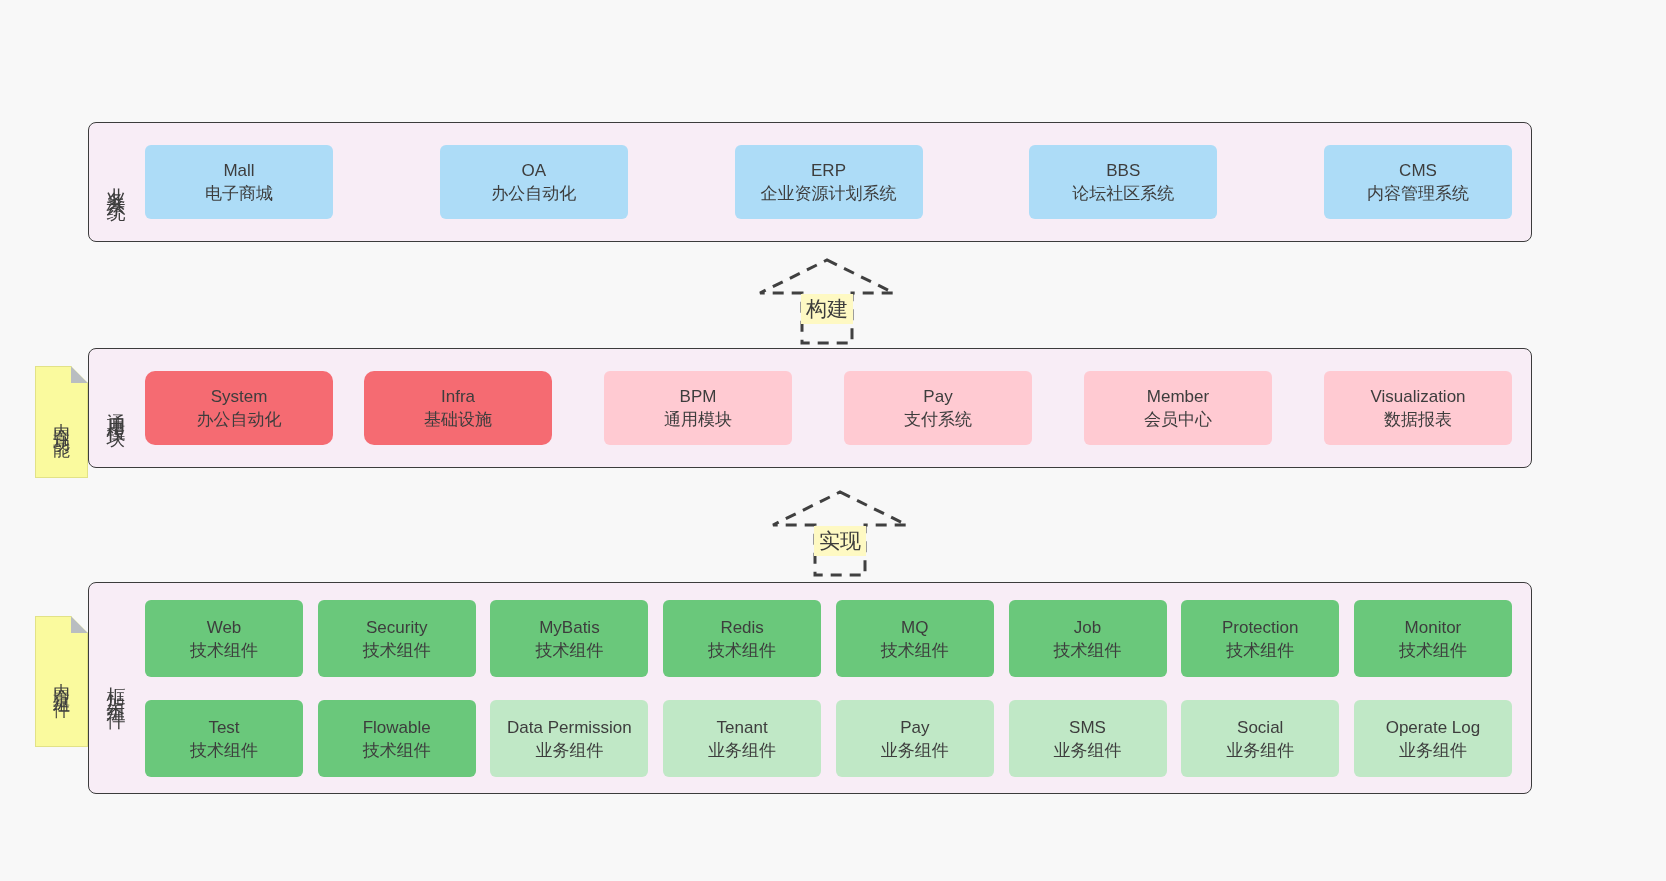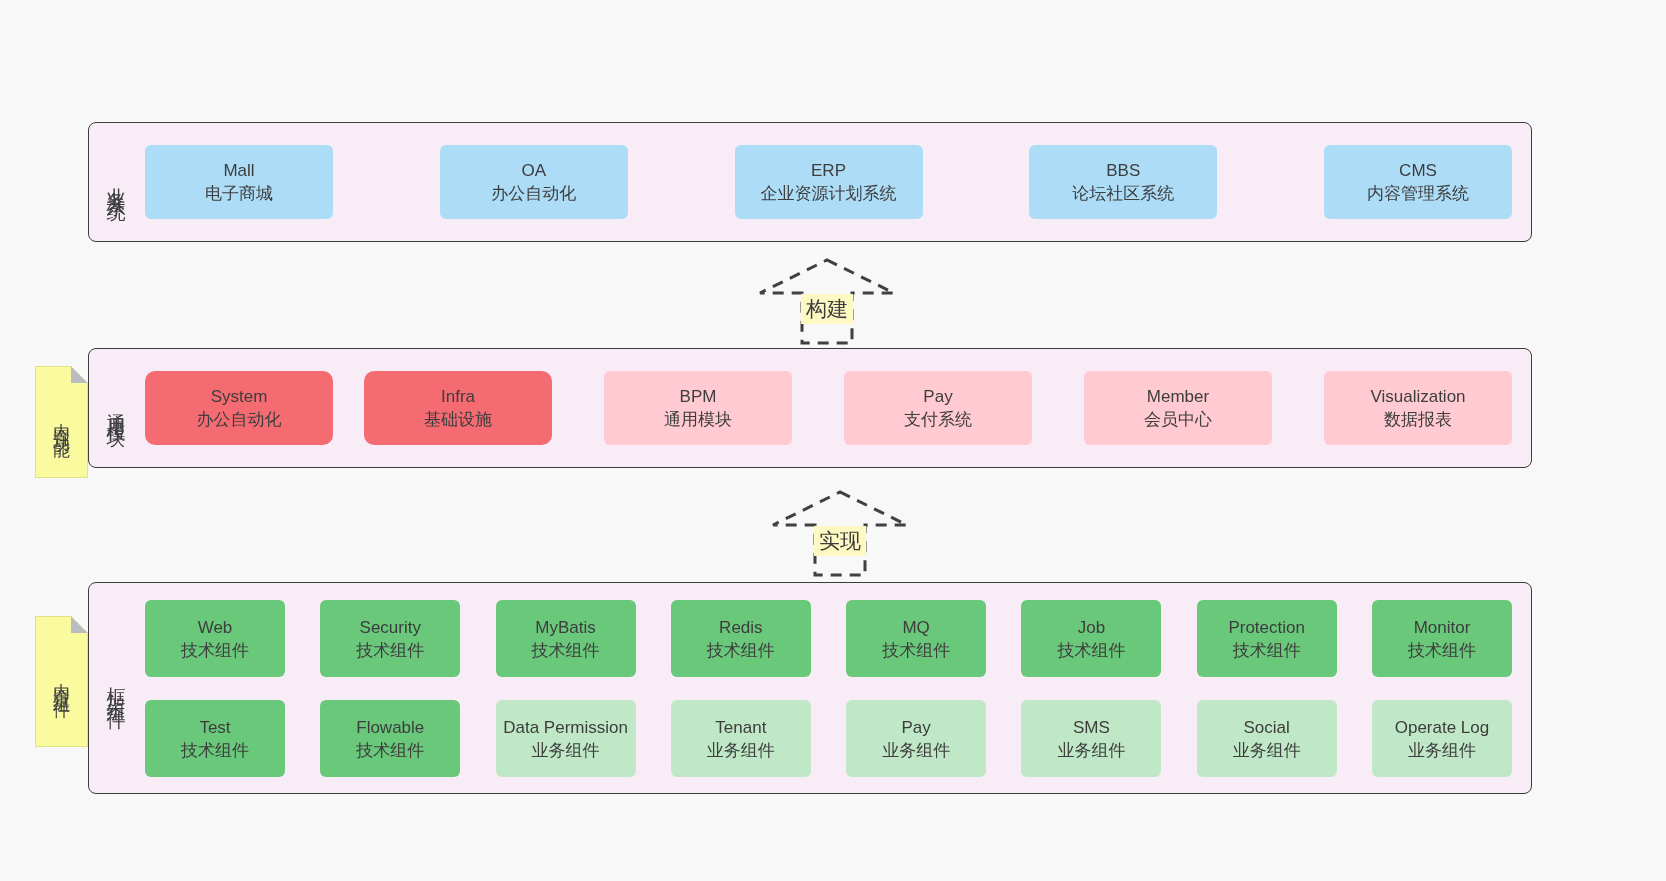--- a/index.html
+++ b/index.html
@@ -38,21 +38,21 @@
   .row-6{top:22px;}
   .row-8a{top:17px;}
   .row-8b{top:117px;}
   .box{
     display:flex;flex-direction:column;align-items:center;justify-content:center;
     border-radius:6px;text-align:center;
     font-size:17px;line-height:23px;color:#3d3d3d;
     box-sizing:border-box;padding:0 6px;
   }
   .row-6 .box{width:188px;height:74px;}
-  .row-8a .box,.row-8b .box{width:140px;height:77px;}
+  .row-8a .box,.row-8b .box{width:158px;height:77px;}
   .v-blue{background:#addcf7;}
   .v-red{background:#f56b72;border-radius:10px;}
   .v-pink{background:#ffcad2;margin-left:21px;}
   .v-green{background:#6ac87b;}
   .v-lightgreen{background:#c0e8c6;}
 
   .sticky{
     position:absolute;left:35px;width:53px;
     background:#fafa9e;
     clip-path:polygon(0 0,calc(100% - 17px) 0,100% 17px,100% 100%,0 100%);

